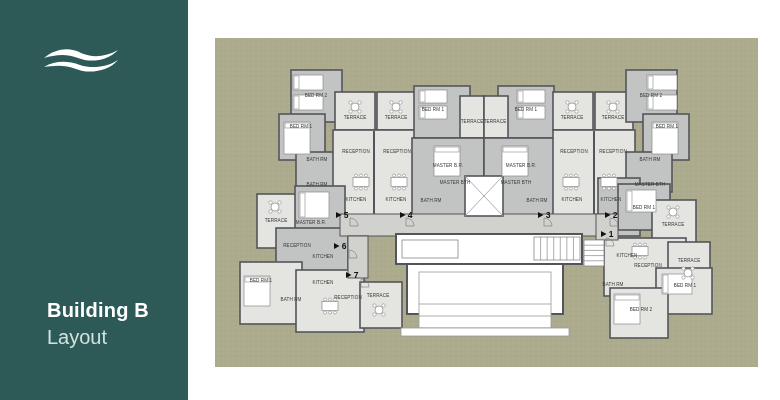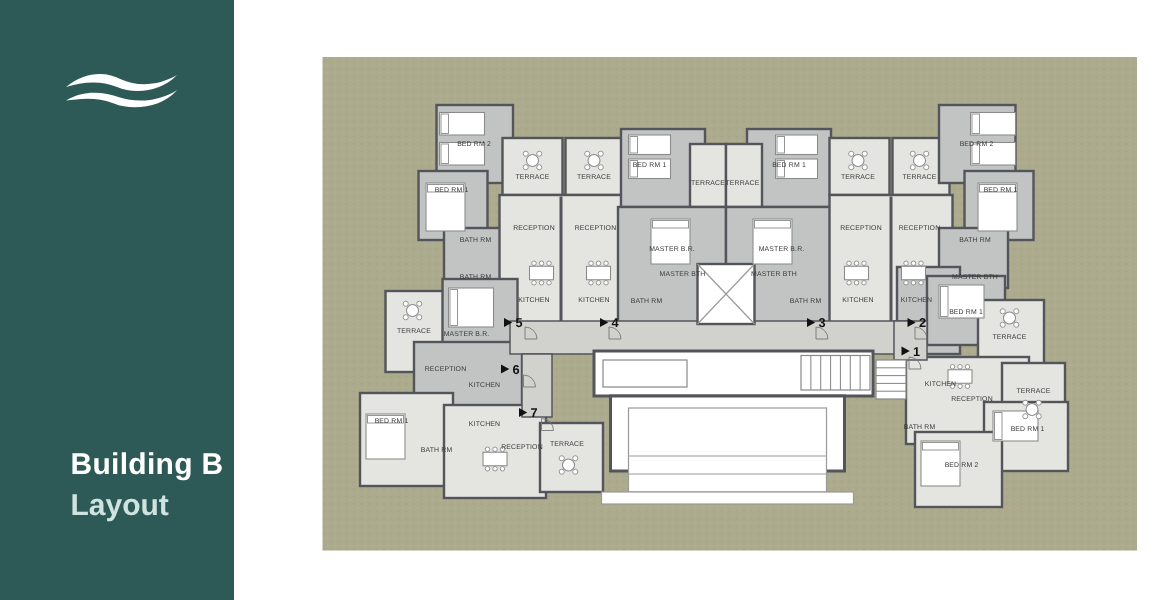--- a/index.html
+++ b/index.html
@@ -1,22 +1,22 @@
 <!DOCTYPE html>
 <html><head>
 <meta charset="utf-8">
 <style>
   html,body{margin:0;padding:0;background:#ffffff;}
   .stage{position:relative;width:780px;height:400px;background:#ffffff;overflow:hidden;
          font-family:"Liberation Sans",sans-serif;}
-  .sidebar{position:absolute;left:0;top:0;width:156px;height:400px;}
+  .sidebar{position:absolute;left:0;top:0;width:188px;height:400px;}
   .logo{position:absolute;left:42px;top:46px;width:78px;height:30px;}
   .titles{position:absolute;left:47px;bottom:50px;line-height:1.32;}
   .titles h1{margin:0;font-size:20px;font-weight:700;letter-spacing:.2px;}
-  .titles h2{margin:0;font-size:20px;font-weight:700;}
+  .titles h2{margin:0;font-size:20px;font-weight:400;}
   #plan-svg{position:absolute;left:0;top:0;width:780px;height:400px;display:block;}
 </style>
 </head>
 <body>
 
 <div class="stage">
 
   <svg id="plan-svg" viewBox="0 0 780 400">
       <rect x="215" y="38" width="543" height="329" fill="#adab8d" stroke="none" stroke-width="0"></rect>
       <defs>

